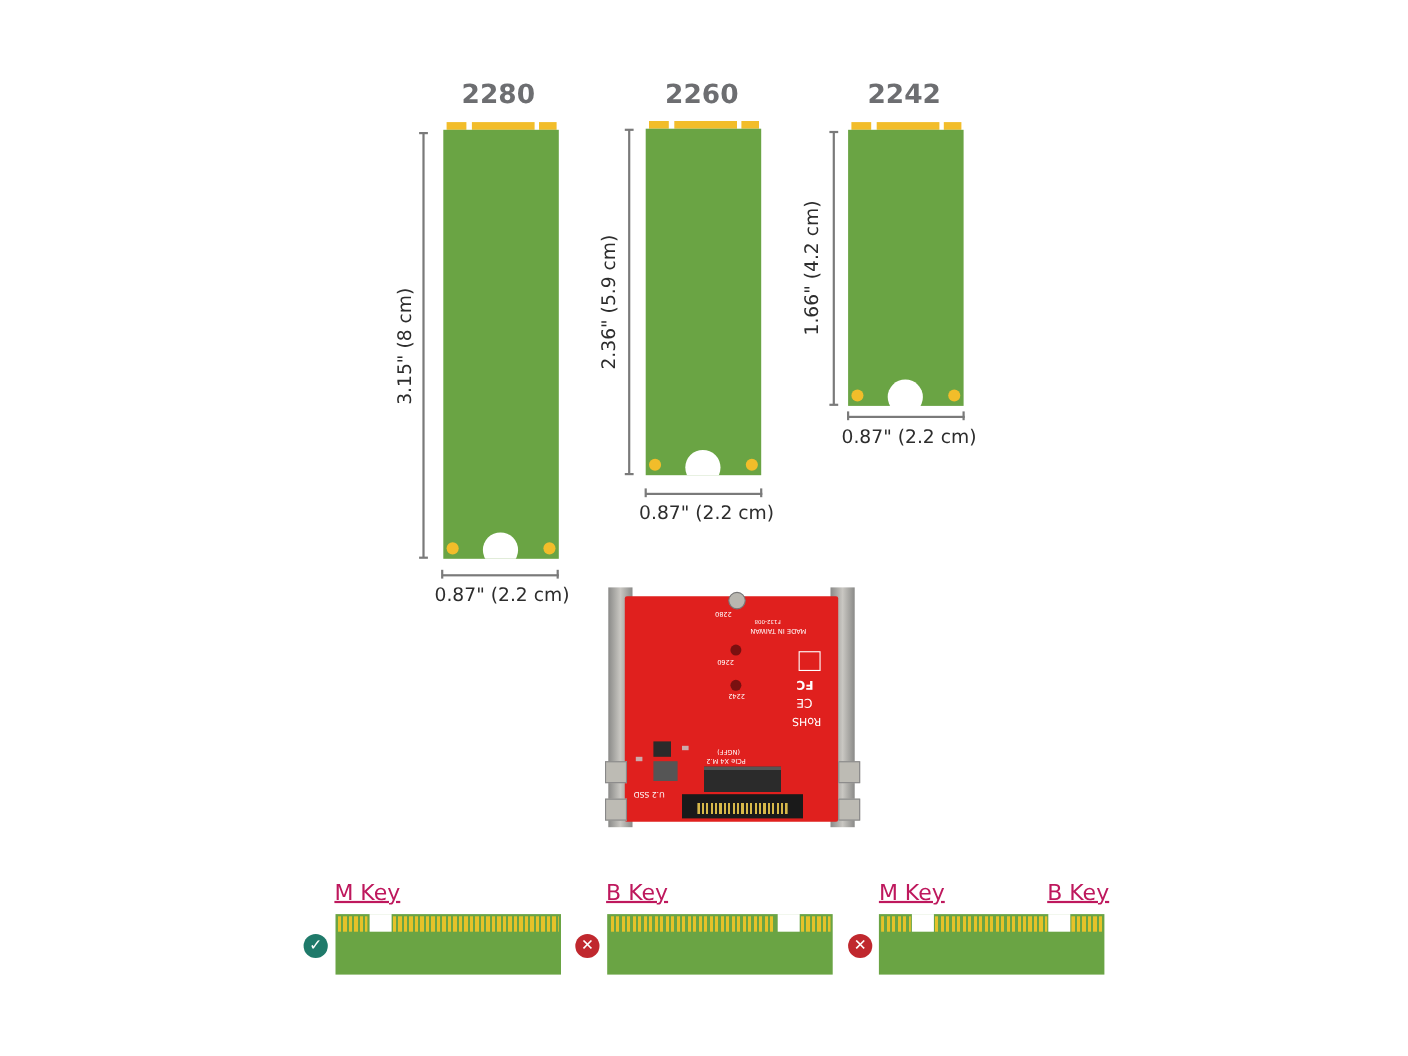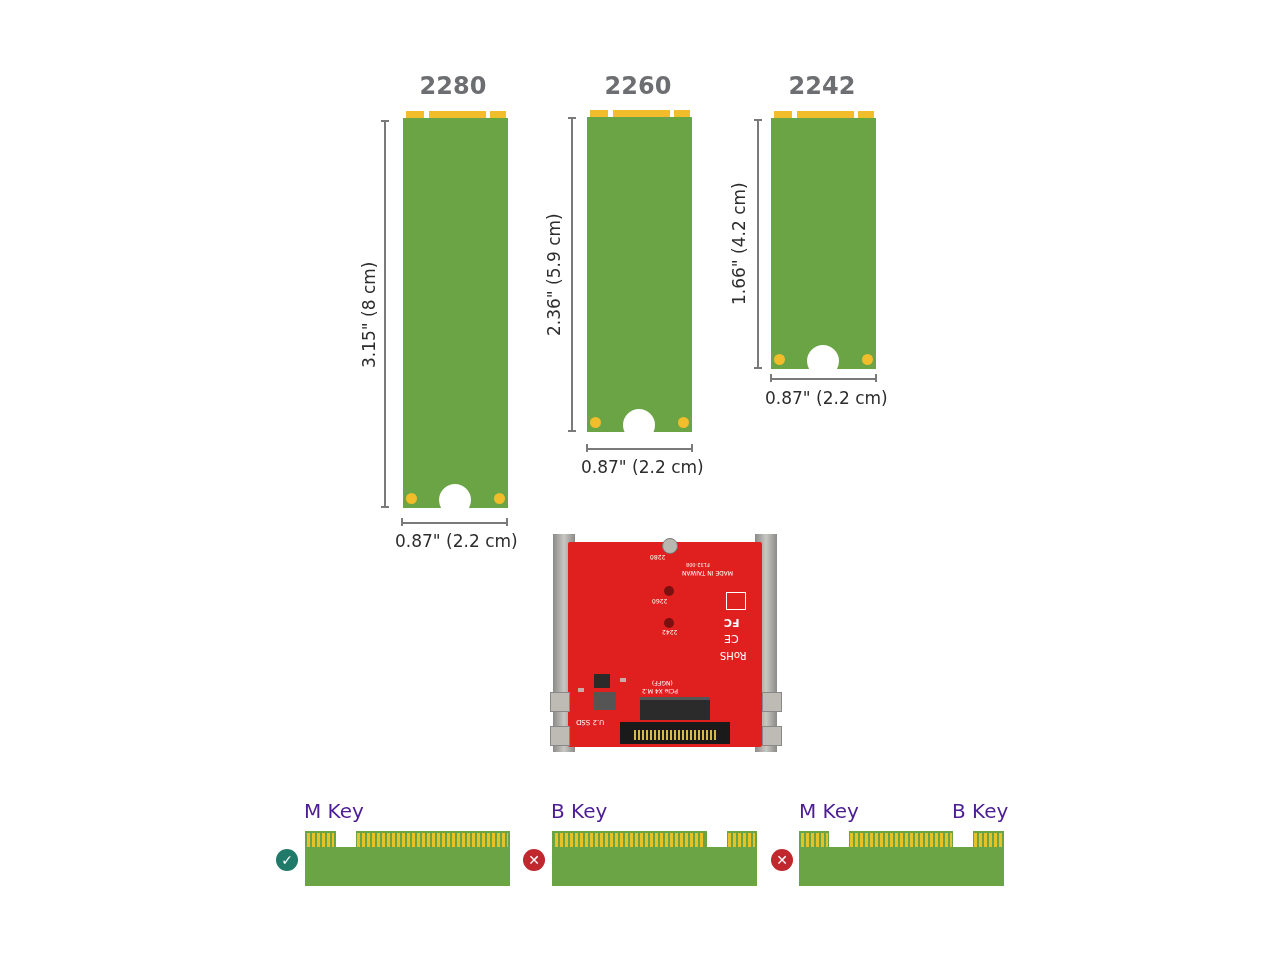--- a/index.html
+++ b/index.html
@@ -9,21 +9,21 @@
   .card { background:#6aa444; }
   .pad { background:#f2bd2a; height:7px; }
   .dot { width:11px; height:11px; border-radius:50%; background:#f2bd2a; }
   .notch { width:32px; height:32px; border-radius:50%; background:#ffffff; }
   .vline { width:2px; background:#7a7a7a; }
   .hline { height:2px; background:#7a7a7a; }
   .tick-h { width:8px; height:2px; background:#7a7a7a; }
   .tick-v { width:2px; height:8px; background:#7a7a7a; }
   .dim { font-family:"DejaVu Sans", sans-serif; font-size:17px; color:#2d2d2d; white-space:nowrap; }
   .dim-v { transform-origin:left top; transform:rotate(-90deg); }
-  .key-label { font-family:"DejaVu Sans", sans-serif; font-size:20px; color:#4c1d95; white-space:nowrap; }
+  .key-label { font-family:"DejaVu Sans", sans-serif; font-size:20px; color:#be185d; white-space:nowrap;text-decoration:underline; }
   .edge { background:#6aa444; }
   .pins { background:repeating-linear-gradient(90deg,#e6c229 0 3px,#6aa444 3px 5px); height:14px; }
   .gap { background:#ffffff; height:16px; }
   .status { width:22px; height:22px; border-radius:50%; color:#fff; font-size:14px; font-weight:bold; text-align:center; line-height:22px; }
   .ok { background:#1f7a6a; }
   .bad { background:#c0282e; }
 </style>
 </head>
 <body>
 

